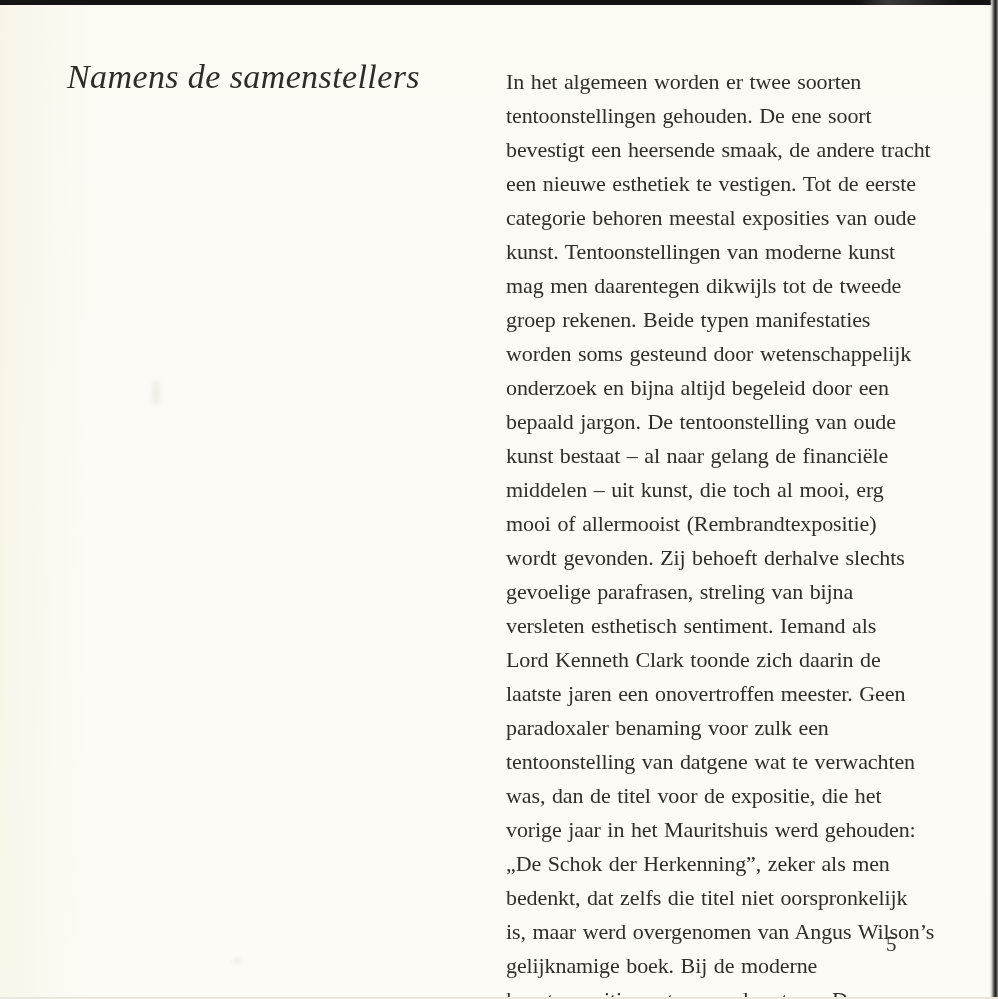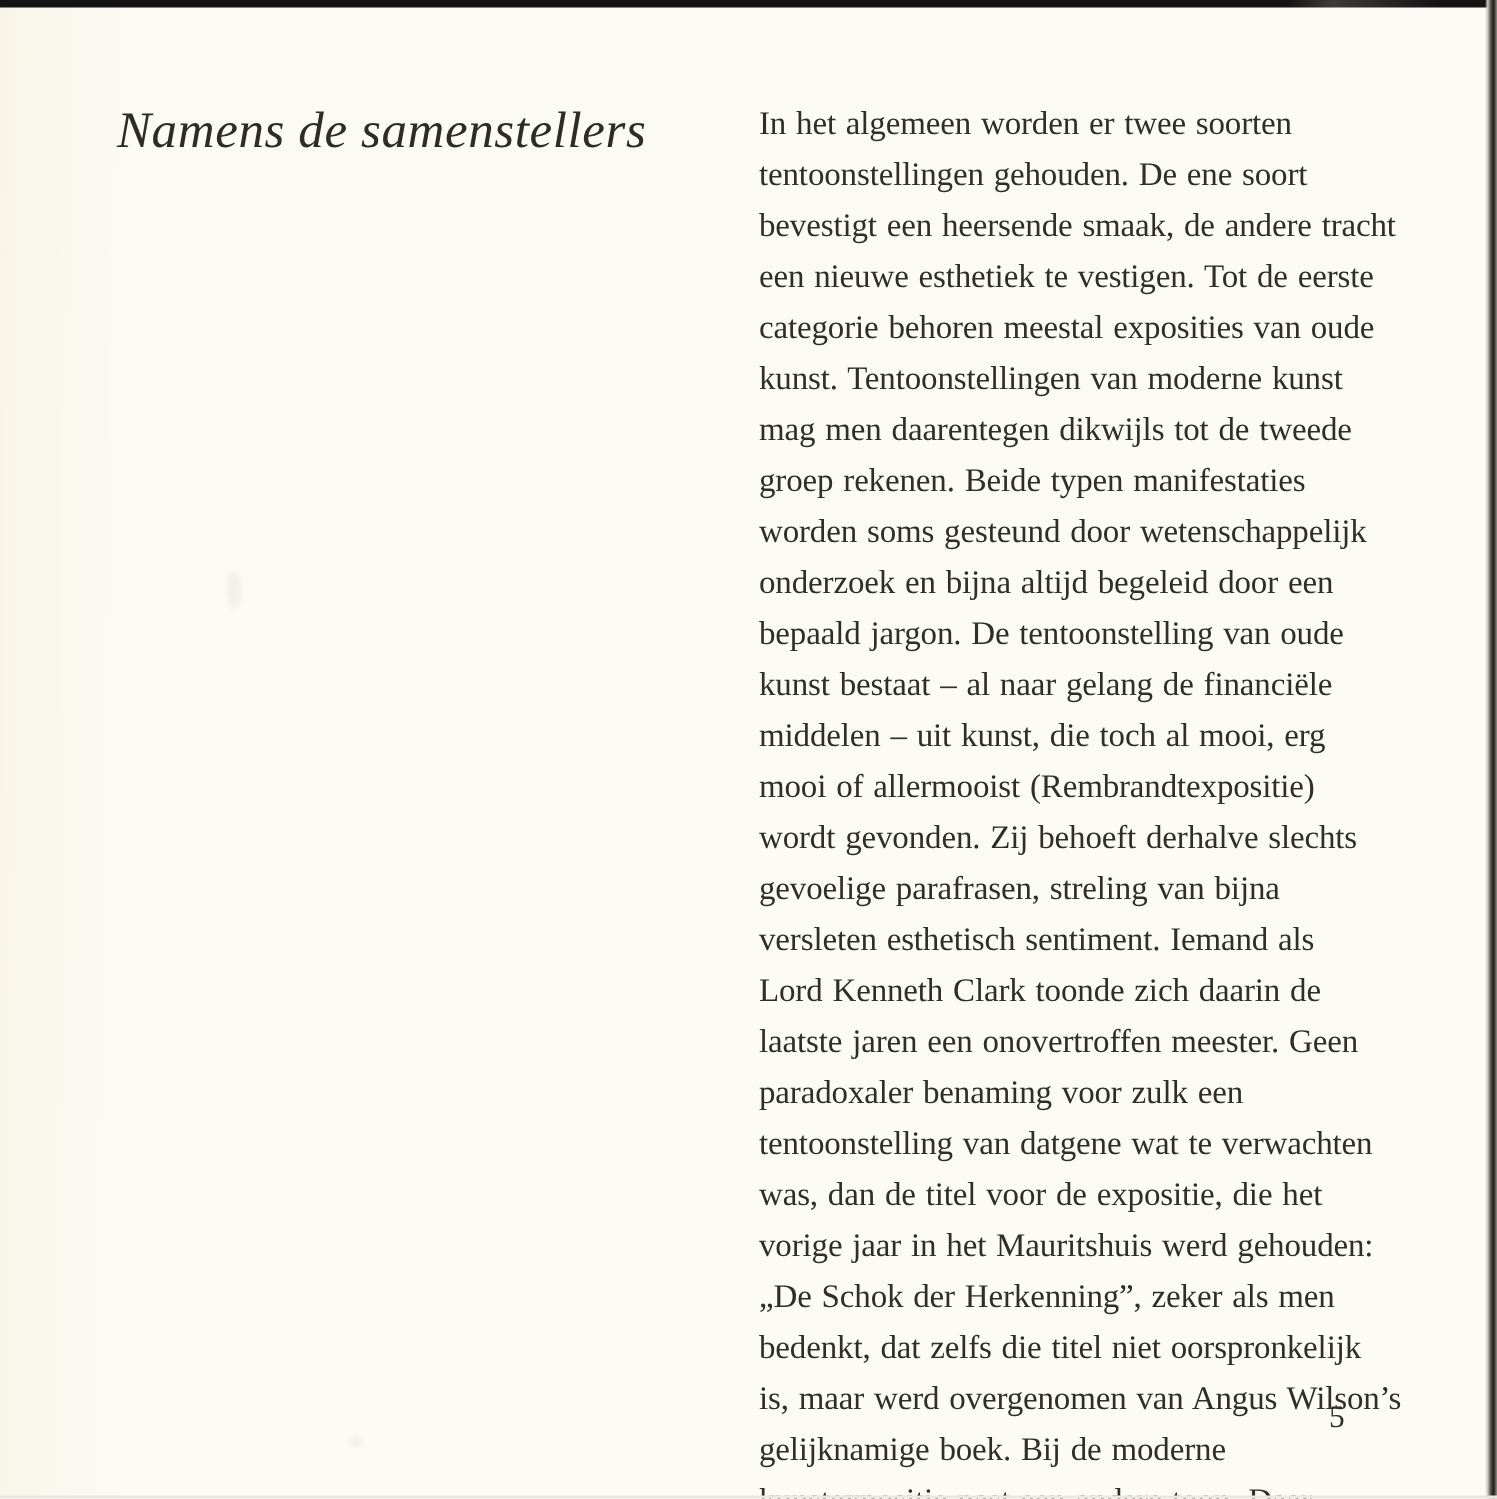--- a/index.html
+++ b/index.html
@@ -43,21 +43,21 @@
   .bottom-edge {
     position: absolute;
     left: 0; right: 0; bottom: 0;
     height: 2px;
     background: #e9e7de;
   }
   .heading {
     position: absolute;
     left: 67px;
     top: 60px;
-    margin: 11px;
+    margin: 0;
     font-size: 34px;
     line-height: 1;
     font-style: italic;
     font-weight: 400;
     letter-spacing: 0.4px;
     color: #2f2c27;
   }
   .body-text {
     position: absolute;
     left: 506px;

